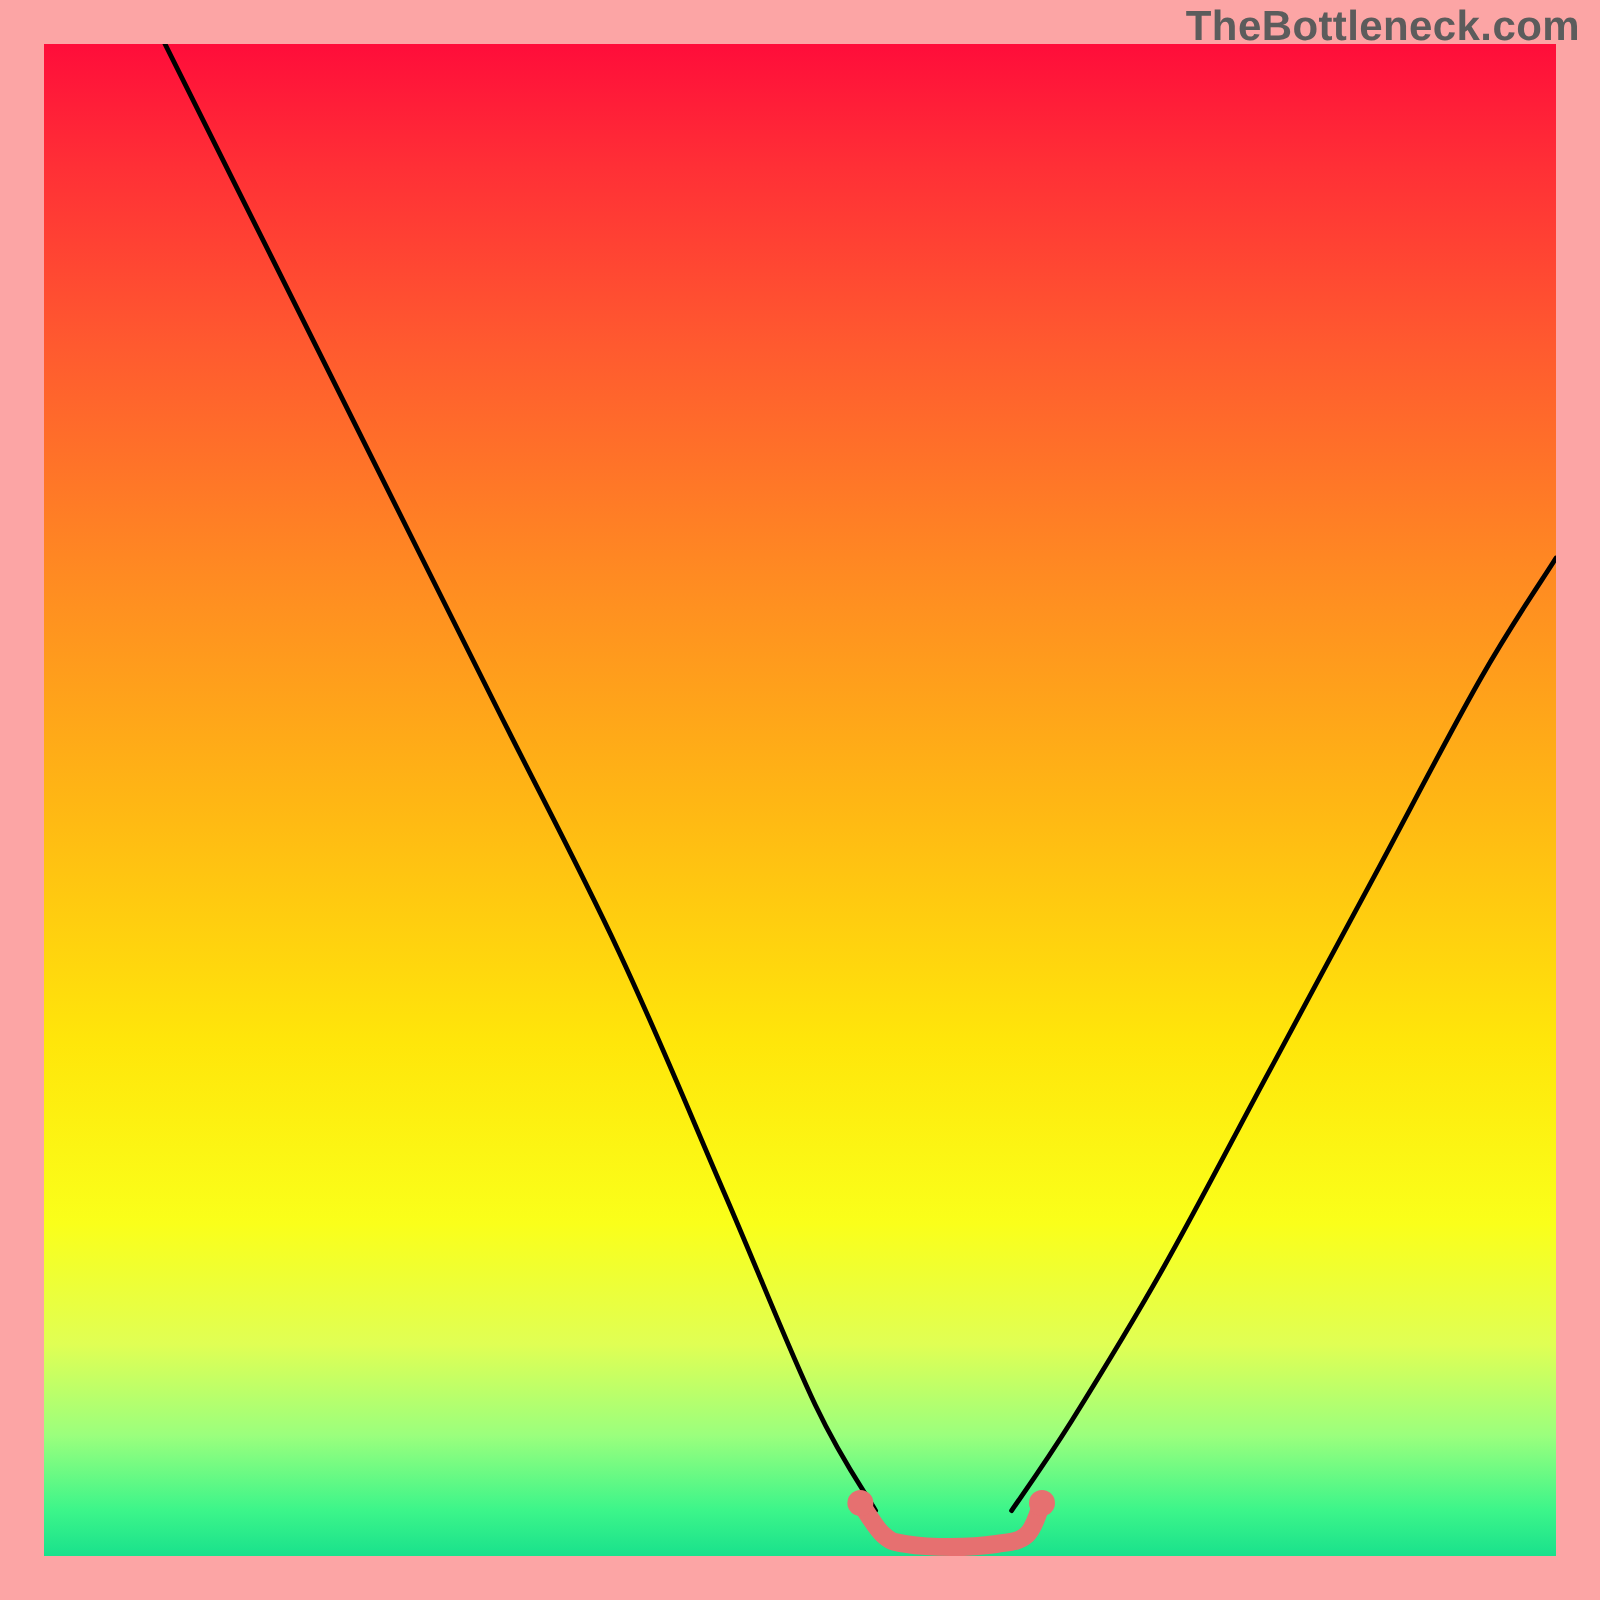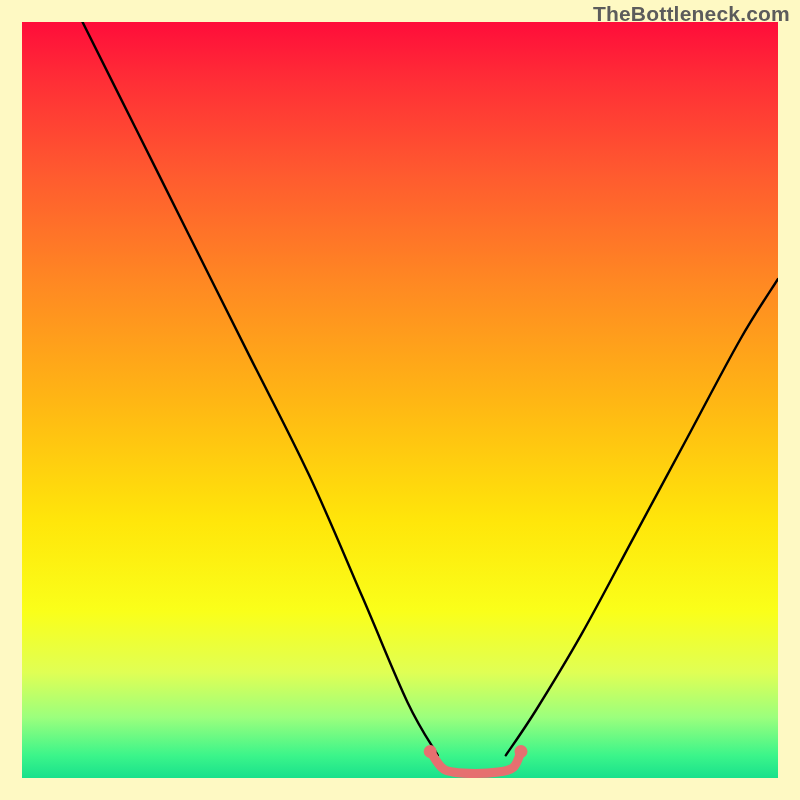--- a/index.html
+++ b/index.html
@@ -8,21 +8,21 @@
     width: 800px;
     height: 800px;
     background: #000;
     overflow: hidden;
     font-family: Arial, Helvetica, sans-serif;
   }
   .frame {
     position: relative;
     width: 800px;
     height: 800px;
-    background: #fef9c3;
+    background: #fca5a5;
   }
   .plot {
     position: absolute;
     left: 22px;
     top: 22px;
     width: 756px;
     height: 756px;
     background: linear-gradient(to bottom,
       #ff0d3a 0%,
       #ff2f36 8%,

